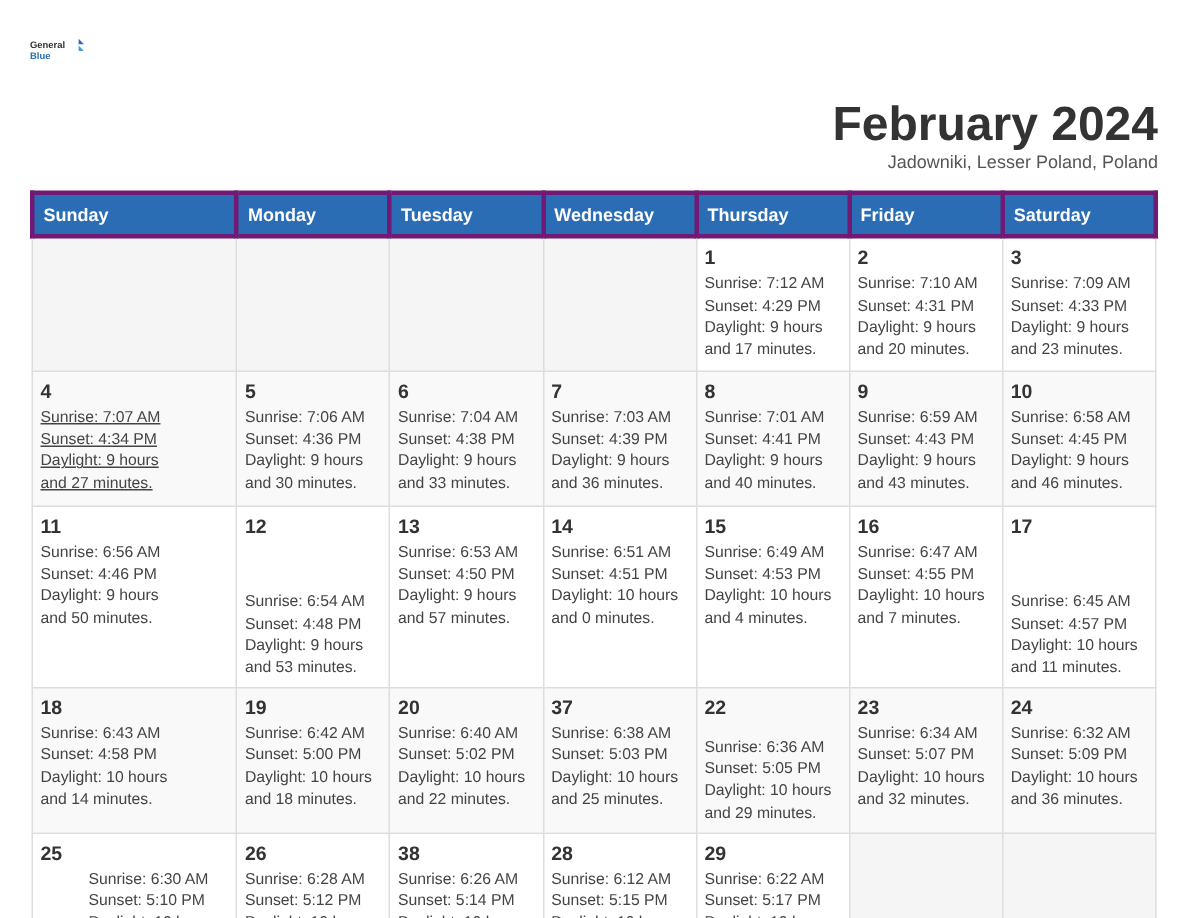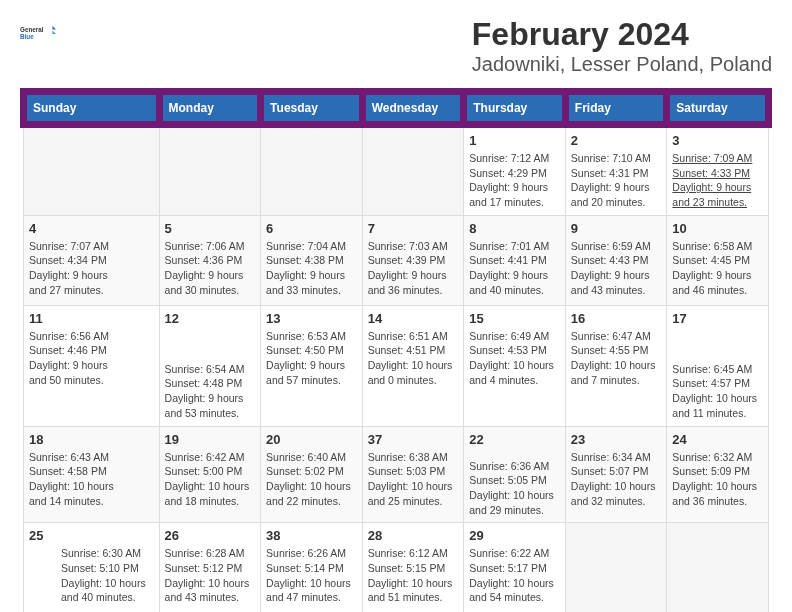--- a/index.html
+++ b/index.html
@@ -15,44 +15,45 @@
       justify-content: space-between;
       align-items: flex-start;
       margin-bottom: 12px;
     }
     .logo {
       display: flex;
       align-items: center;
       gap: 4px;
     }
     .title-section {
-      text-align: left;
+      text-align: right;
+      margin-top: 48px;
     }
     .main-title {
       font-size: 32px;
       font-weight: bold;
       color: #333;
     }
     .sub-title {
-      font-size: 20px;
+      font-size: 12px;
       color: #555;
     }
     table {
       width: 100%;
       border-collapse: collapse;
       font-size: 11px;
     }
     thead tr th {
       background-color: #2a6db5;
       color: #fff;
       text-align: left;
       padding: 6px 6px;
       font-size: 12px;
       font-weight: bold;
-      border: 7px solid #701a75;
+      border: 3px solid #701a75;
     }
     tbody tr td {
       border: 1px solid #ddd;
       vertical-align: top;
       padding: 5px 5px;
       min-height: 80px;
       height: 90px;
       background: #fff;
     }
     tbody tr:nth-child(even) td {
@@ -118,30 +119,30 @@
         </td>
         <td>
           <div class="cell-day">2</div>
           <div class="cell-info" style="white-space: pre-line;">Sunrise: 7:10 AM
 Sunset: 4:31 PM
 Daylight: 9 hours
 and 20 minutes.</div>
         </td>
         <td>
           <div class="cell-day">3</div>
-          <div class="cell-info" style="white-space: pre-line; text-decoration: underline;">Sunrise: 7:09 AM
+          <div class="cell-info" style="white-space: pre-line;">Sunrise: 7:09 AM
 Sunset: 4:33 PM
 Daylight: 9 hours
 and 23 minutes.</div>
         </td>
       </tr>
       <tr>
         <td>
           <div class="cell-day">4</div>
-          <div class="cell-info" style="white-space: pre-line;">Sunrise: 7:07 AM
+          <div class="cell-info" style="white-space: pre-line; text-decoration: underline;">Sunrise: 7:07 AM
 Sunset: 4:34 PM
 Daylight: 9 hours
 and 27 minutes.</div>
         </td>
         <td>
           <div class="cell-day">5</div>
           <div class="cell-info" style="white-space: pre-line;">Sunrise: 7:06 AM
 Sunset: 4:36 PM
 Daylight: 9 hours
 and 30 minutes.</div>

